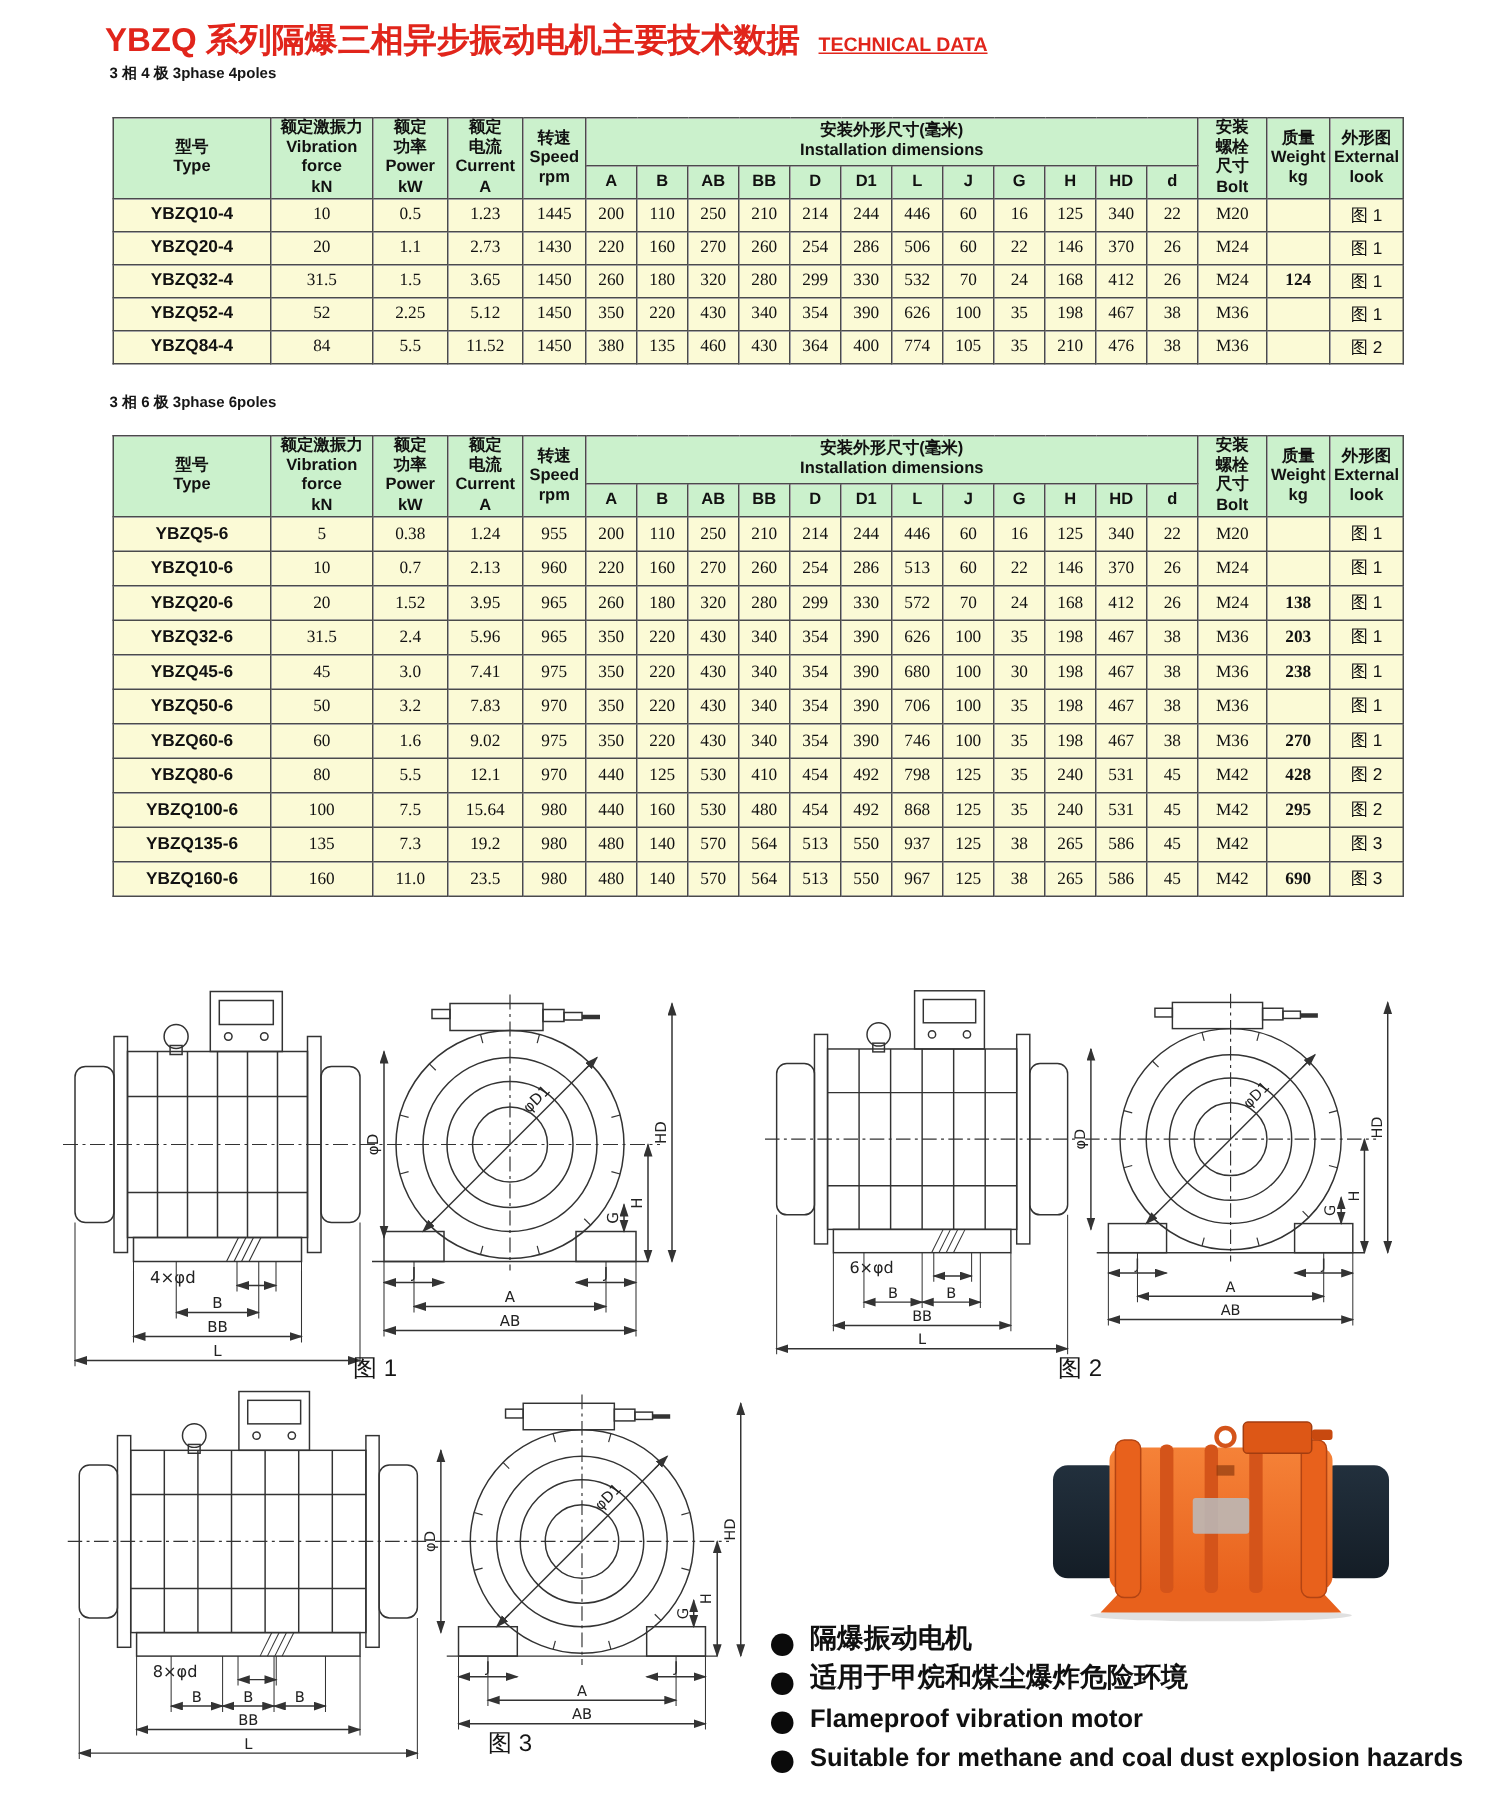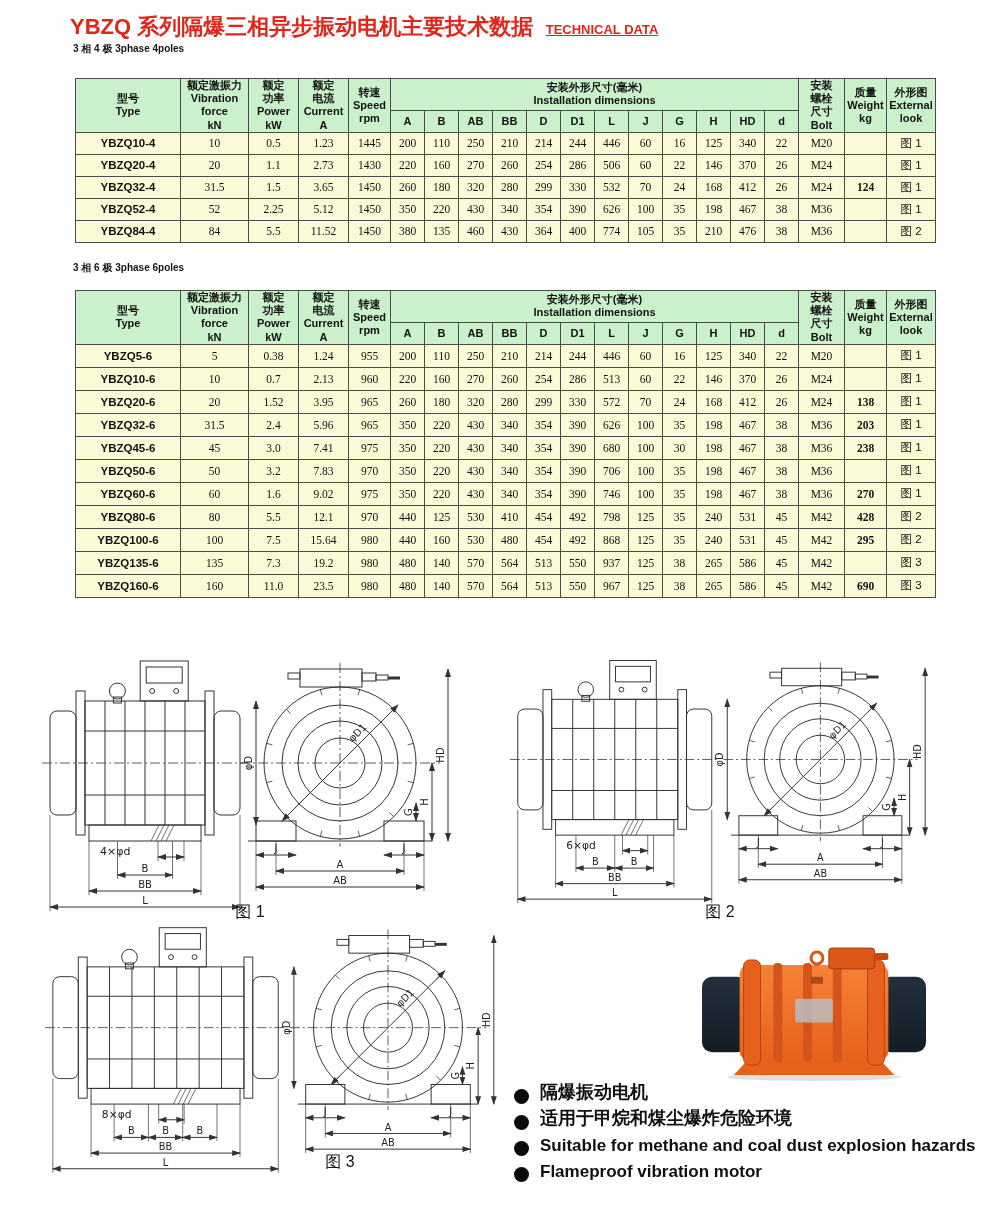--- a/index.html
+++ b/index.html
@@ -888,21 +888,21 @@
     <li>
         <span class="dot"></span>
         <span class="b-zh">隔爆振动电机</span>
       </li>
     <li>
         <span class="dot"></span>
         <span class="b-zh">适用于甲烷和煤尘爆炸危险环境</span>
       </li>
     <li>
         <span class="dot"></span>
-        <span class="b-en">Suitable for methane and coal dust explosion hazards</span>
+        <span class="b-en">Flameproof vibration motor</span>
       </li>
     <li>
         <span class="dot"></span>
-        <span class="b-en">Flameproof vibration motor</span>
+        <span class="b-en">Suitable for methane and coal dust explosion hazards</span>
       </li>
   </ul>
 
 </div>
 
 </body></html>

